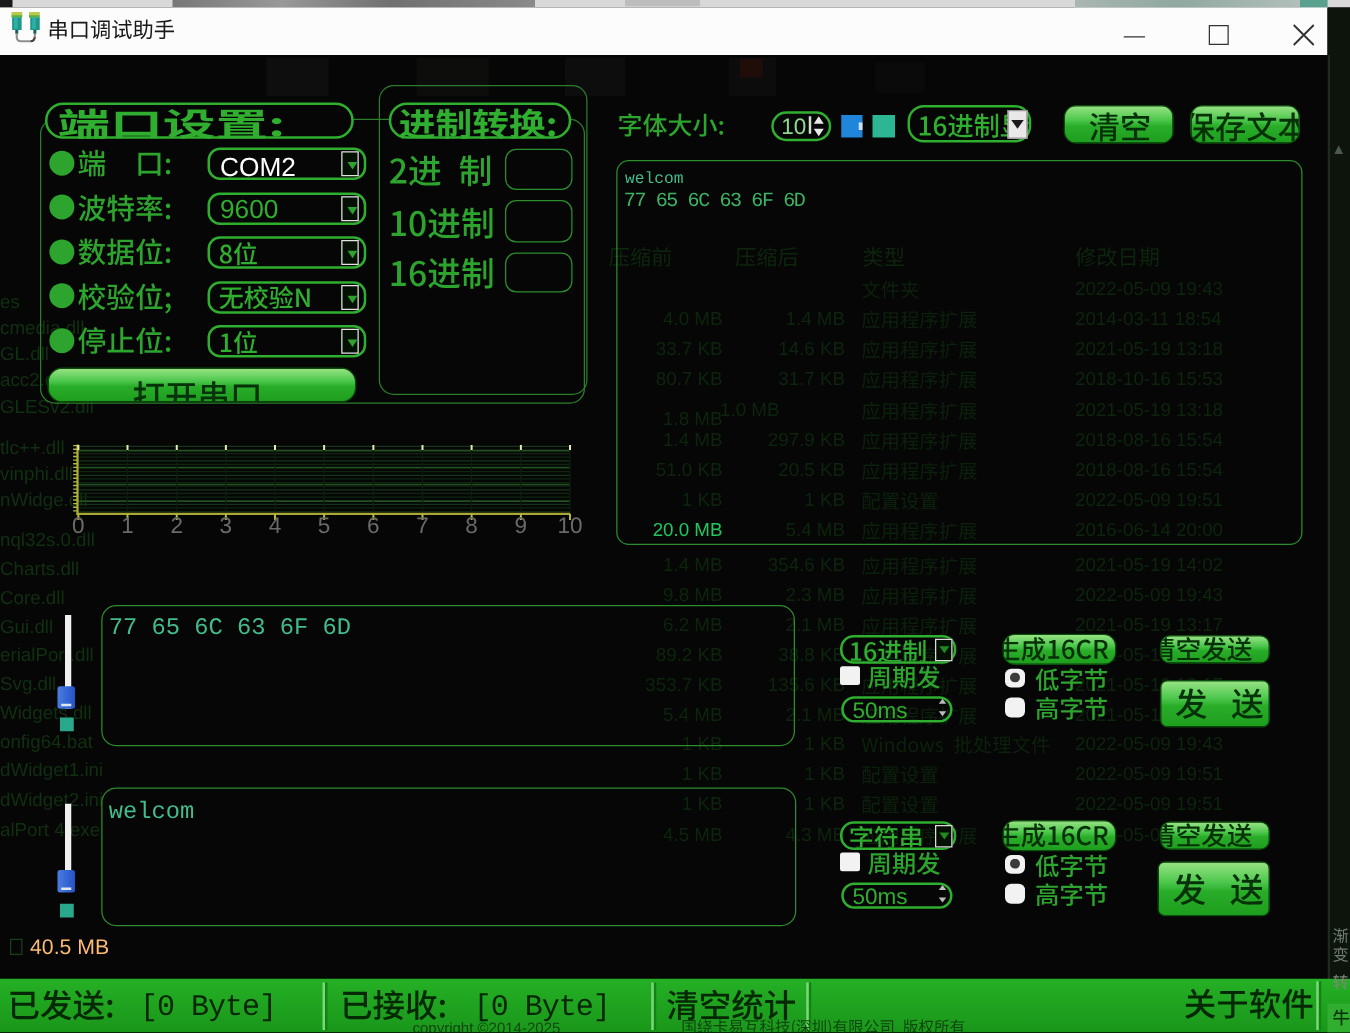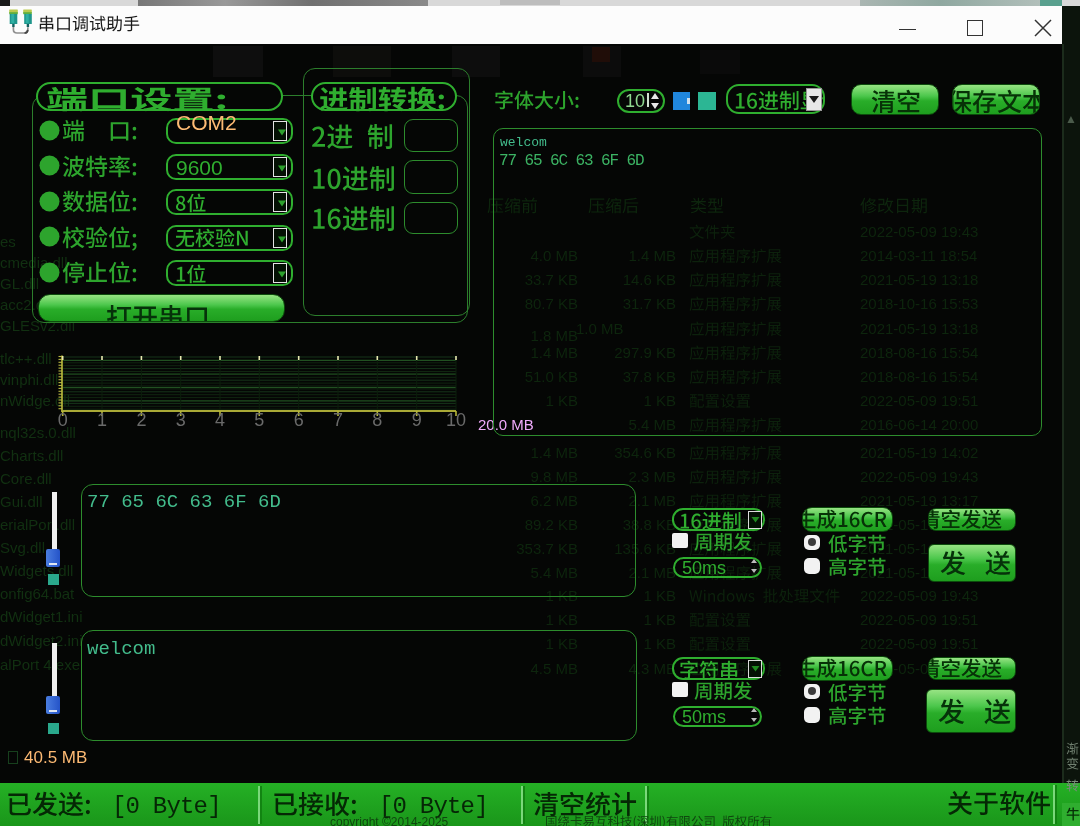--- a/index.html
+++ b/index.html
@@ -277,21 +277,21 @@
         <use href="#gR5e94" x="0"></use>
         <use href="#gR7528" x="1000"></use>
         <use href="#gR7a0b" x="2000"></use>
         <use href="#gR5e8f" x="3000"></use>
         <use href="#gR6269" x="4000"></use>
         <use href="#gR5c55" x="5000"></use>
       </g>
     </svg>
 <div style="position:absolute;left:860px;top:344px;color:#0d250d;font:15px Liberation Sans,sans-serif">2018-08-16 15:54</div>
 <div style="position:absolute;left:478px;top:368px;width:100px;text-align:right;color:#0d250d;font:15px Liberation Sans,sans-serif">51.0 KB</div>
-<div style="position:absolute;left:576px;top:368px;width:100px;text-align:right;color:#0d250d;font:15px Liberation Sans,sans-serif">37.8 KB</div>
+<div style="position:absolute;left:576px;top:368px;width:100px;text-align:right;color:#0d250d;font:15px Liberation Sans,sans-serif">20.5 KB</div>
 <svg style="position:absolute;left:689px;top:369px;overflow:visible" width="93" height="17.05">
       <g fill="#0c210c" transform="translate(0,13.64) scale(0.0155,-0.0155)">
         <use href="#gR5e94" x="0"></use>
         <use href="#gR7528" x="1000"></use>
         <use href="#gR7a0b" x="2000"></use>
         <use href="#gR5e8f" x="3000"></use>
         <use href="#gR6269" x="4000"></use>
         <use href="#gR5c55" x="5000"></use>
       </g>
     </svg>
@@ -300,21 +300,21 @@
 <div style="position:absolute;left:576px;top:392px;width:100px;text-align:right;color:#0d250d;font:15px Liberation Sans,sans-serif">1 KB</div>
 <svg style="position:absolute;left:689px;top:393px;overflow:visible" width="62" height="17.05">
       <g fill="#0c210c" transform="translate(0,13.64) scale(0.0155,-0.0155)">
         <use href="#gR914d" x="0"></use>
         <use href="#gR7f6e" x="1000"></use>
         <use href="#gR8bbe" x="2000"></use>
         <use href="#gR7f6e" x="3000"></use>
       </g>
     </svg>
 <div style="position:absolute;left:860px;top:392px;color:#0d250d;font:15px Liberation Sans,sans-serif">2022-05-09 19:51</div>
-<div style="position:absolute;left:478px;top:416px;width:100px;text-align:left;color:#f0abfc;font:15px Liberation Sans,sans-serif">20.0 MB</div>
+<div style="position:absolute;left:478px;top:416px;width:100px;text-align:right;color:#22c55e;font:15px Liberation Sans,sans-serif">20.0 MB</div>
 <div style="position:absolute;left:576px;top:416px;width:100px;text-align:right;color:#0d250d;font:15px Liberation Sans,sans-serif">5.4 MB</div>
 <svg style="position:absolute;left:689px;top:417px;overflow:visible" width="93" height="17.05">
       <g fill="#0c210c" transform="translate(0,13.64) scale(0.0155,-0.0155)">
         <use href="#gR5e94" x="0"></use>
         <use href="#gR7528" x="1000"></use>
         <use href="#gR7a0b" x="2000"></use>
         <use href="#gR5e8f" x="3000"></use>
         <use href="#gR6269" x="4000"></use>
         <use href="#gR5c55" x="5000"></use>
       </g>
@@ -500,21 +500,21 @@
     <circle cx="10.5" cy="10.5" r="10" fill="#2da42d"></circle>
   </svg>
 <svg style="position:absolute;left:62px;top:119px;overflow:visible" width="75.854" height="25.3">
     <g fill="#2da42d" transform="translate(0,20.24) scale(0.023,-0.023)">
       <use href="#gM7aef" x="0"></use>
       <use href="#gM53e3" x="2000"></use>
       <use href="#gM003a" x="3000"></use>
     </g>
   </svg>
 <div style="position:absolute;left:166px;top:118.3px;width:127px;height:26px;border:2px solid #2fae2f;border-radius:10px"></div>
-<div style="position:absolute;left:176px;top:111px;color:#fdba74;font:21px Liberation Sans,sans-serif">COM2</div>
+<div style="position:absolute;left:176px;top:123px;color:#ffffff;font:21px Liberation Sans,sans-serif">COM2</div>
 <div style="position:absolute;left:272.5px;top:121.3px;width:14.5px;height:20px;background:#041004;border:1.6px solid #e2e2e2"></div>
 <svg style="position:absolute;left:276.5px;top:128.3px" width="10" height="8">
     <path d="M1 1.5 L9 1.5 L5 7.5 Z" fill="#2da02d"></path>
   </svg>
 <svg style="position:absolute;left:39px;top:155px" width="21" height="21">
     <circle cx="10.5" cy="10.5" r="10" fill="#2da42d"></circle>
   </svg>
 <svg style="position:absolute;left:62px;top:154.5px;overflow:visible" width="75.854" height="25.3">
     <g fill="#2da42d" transform="translate(0,20.24) scale(0.023,-0.023)">
       <use href="#gM6ce2" x="0"></use>

